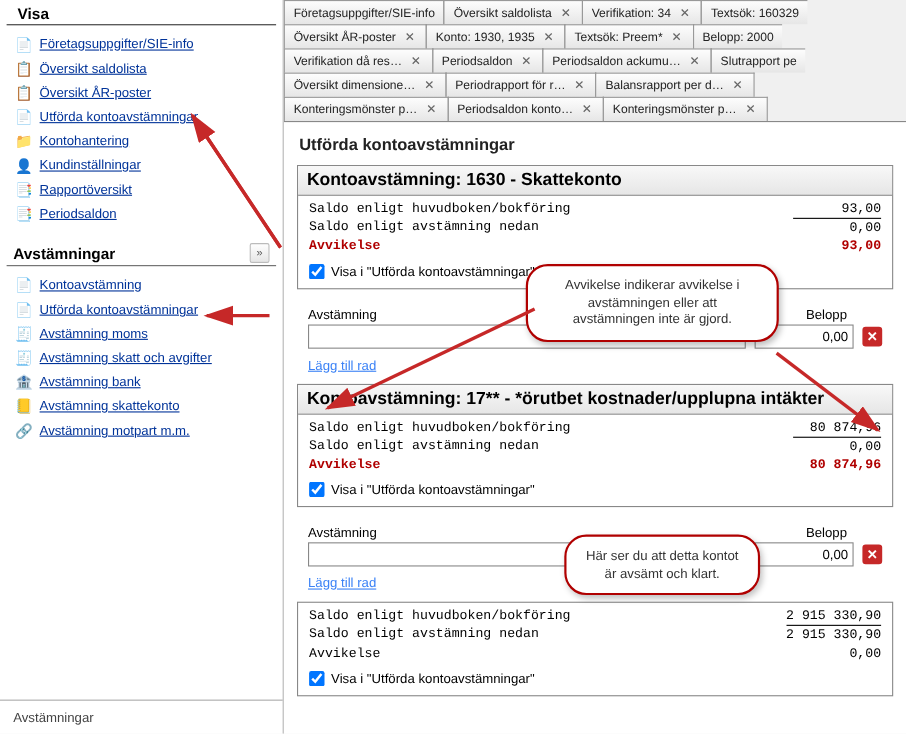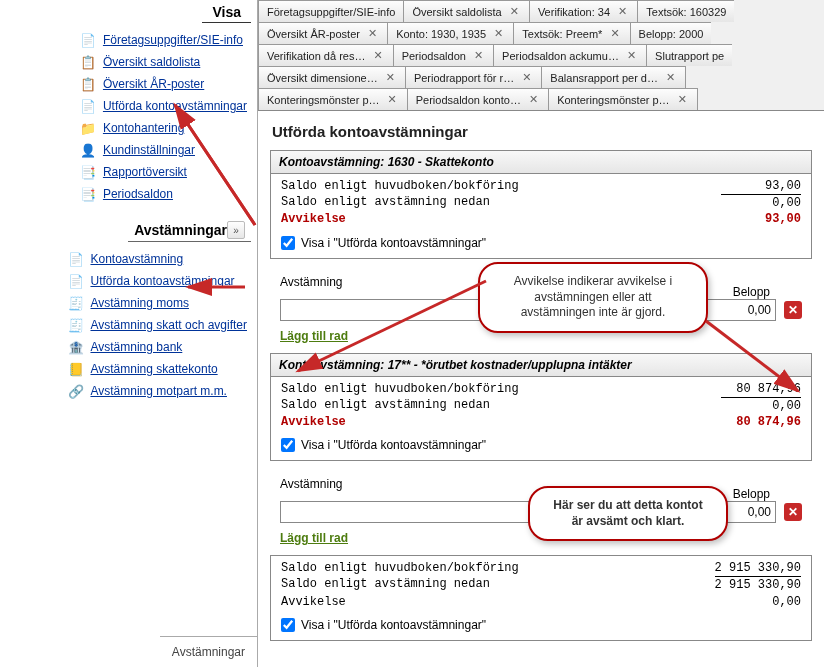--- a/index.html
+++ b/index.html
@@ -14,21 +14,20 @@
   display: flex;
 }
 
 
 .sidebar {
   width: 258px;
   background: #fff;
   border-right: 1px solid #aaa;
   display: flex;
   flex-direction: column;
-  align-items: flex-end;
 }
 .sb-section-title {
   font-weight: bold;
   font-size: 14px;
   padding: 4px 10px 2px 10px;
   border-bottom: 1px solid #333;
   margin: 0 6px 4px 6px;
 }
 .group-title-box {
   display: flex;
@@ -130,57 +129,55 @@
 .section {
   border: 1px solid #888;
   margin-bottom: 10px;
   background: #fff;
 }
 .section-header {
   background: linear-gradient(#f8f8f8,#e6e6e6);
   border-bottom: 1px solid #888;
   padding: 4px 8px;
   font-weight: bold;
-  font-size: 12px;
-  font-style: italic;
+  font-size: 16px;
 }
 .kv-rows { padding: 4px 10px 2px 10px; }
 .kv-row { display: flex; justify-content: space-between; font-size: 12px; line-height: 1.35; font-family: Liberation Mono, monospace; }
 .kv-row .k { color: #000; }
 .kv-row .v { color: #000; min-width: 80px; text-align: right;}
 .kv-row.sum .v { border-top: 1px solid #000; }
 .kv-row.dev .k { color: #b00000; font-weight: bold; }
 .kv-row.dev .v { color: #b00000; font-weight: bold; }
 .check-row { padding: 6px 10px 8px 10px; display: flex; align-items: center; gap: 6px; }
 .check-row input[type="checkbox"] { width: 14px; height: 14px; }
 
 .avst-table { padding: 6px 10px 2px 10px; }
 .avst-header-row { display: flex; gap: 8px; }
 .avst-col-label { flex: 1; font-size: 12px; padding-bottom: 2px;}
-.avst-col-amount { width: 90px; font-size: 12px; text-align: right; padding-right: 6px; margin-top: 10px;}
+.avst-col-amount { width: 90px; font-size: 12px; text-align: right; padding-right: 6px;}
 .avst-input-row { display: flex; gap: 8px; align-items: center; }
 .avst-input-main { flex: 1; height: 22px; border:1px solid #888; padding: 2px 4px; font-size:12px;}
 .avst-input-amount { width: 90px; height: 22px; border:1px solid #888; padding: 2px 4px; text-align: right; font-size:12px;}
 .del-x {
   width: 18px; height: 18px;
   color: #fff;
   background: #c62828;
   border-radius: 3px;
   font-weight: bold;
   display: flex; align-items: center; justify-content: center;
   cursor: pointer;
   font-size: 12px;
 }
 .add-row-link {
   display: inline-block;
   padding: 6px 10px 10px 10px;
-  color: #4d7c0f;
+  color: #3b82f6;
   text-decoration: underline;
   cursor: pointer;
-  font-weight: bold;
 }
 
 
 .callout {
   position: absolute;
   background: #fff;
   border: 2px solid #b00000;
   border-radius: 20px;
   padding: 10px 16px;
   font-size: 12px;
@@ -457,24 +454,24 @@
             <span class="v">0,00</span>
           </div>
       </div>
       <div class="check-row">
         <input type="checkbox" checked="" style="">
         <span>Visa i "Utförda kontoavstämningar"</span>
       </div>
     </div>
 
     
-    <div class="callout" style="top:151px; left:220px; width:230px;">
+    <div class="callout" style="top:129px; left:220px; width:230px;">
       <span>Avvikelse indikerar avvikelse i avstämningen eller att avstämningen inte är gjord.</span>
     </div>
-    <div class="callout" style="top:375px; left:270px; width:200px;font-weight:bold;">
+    <div class="callout" style="top:375px; left:255px; width:178px;">
       <span>Här ser du att detta kontot är avsämt och klart.</span>
     </div>
 
     
     <svg class="arrow-svg" style="top:140px; left:10px;" width="230" height="140">
       <defs>
           <marker id="ah1" markerWidth="10" markerHeight="10" refX="8" refY="3" orient="auto">
             <path d="M0,0 L0,6 L9,3 z" fill="#c62828"></path>
           </marker>
         </defs>

